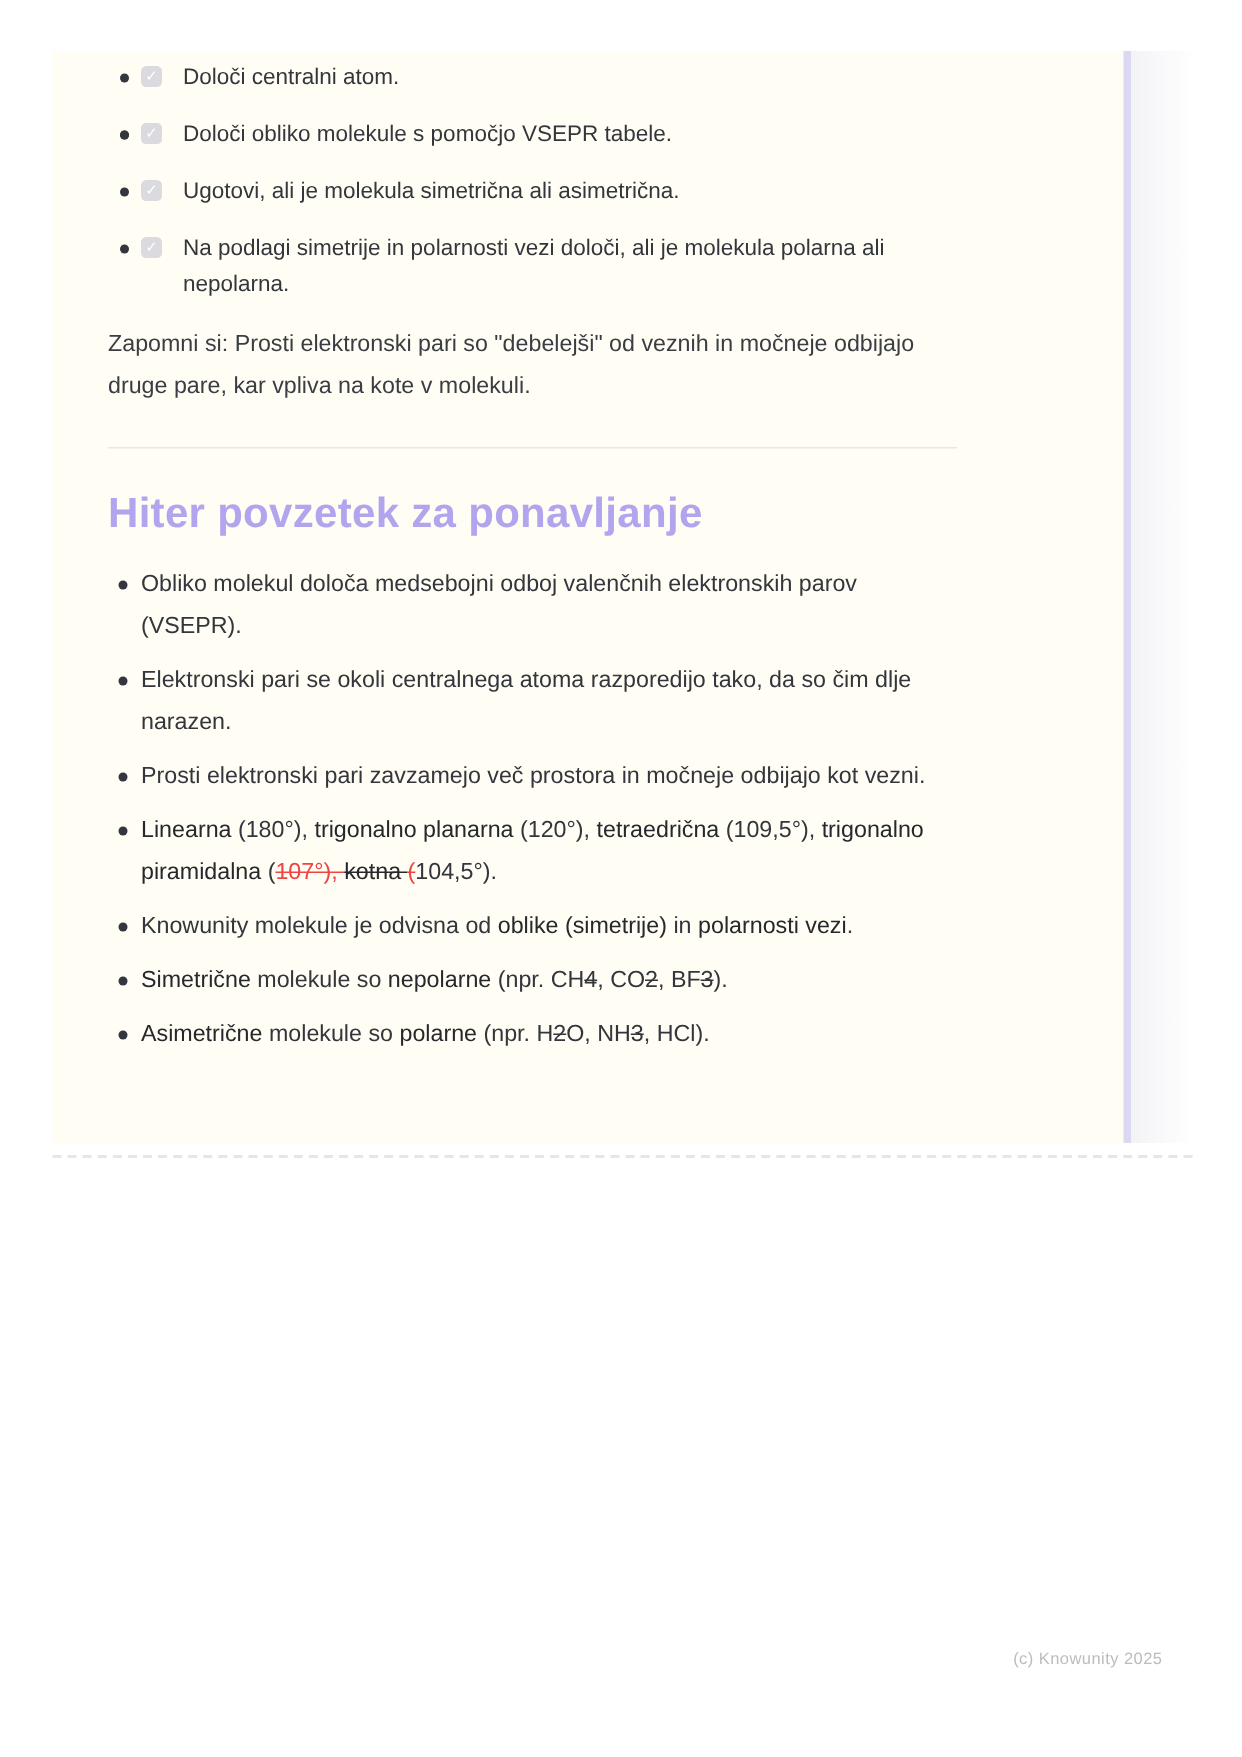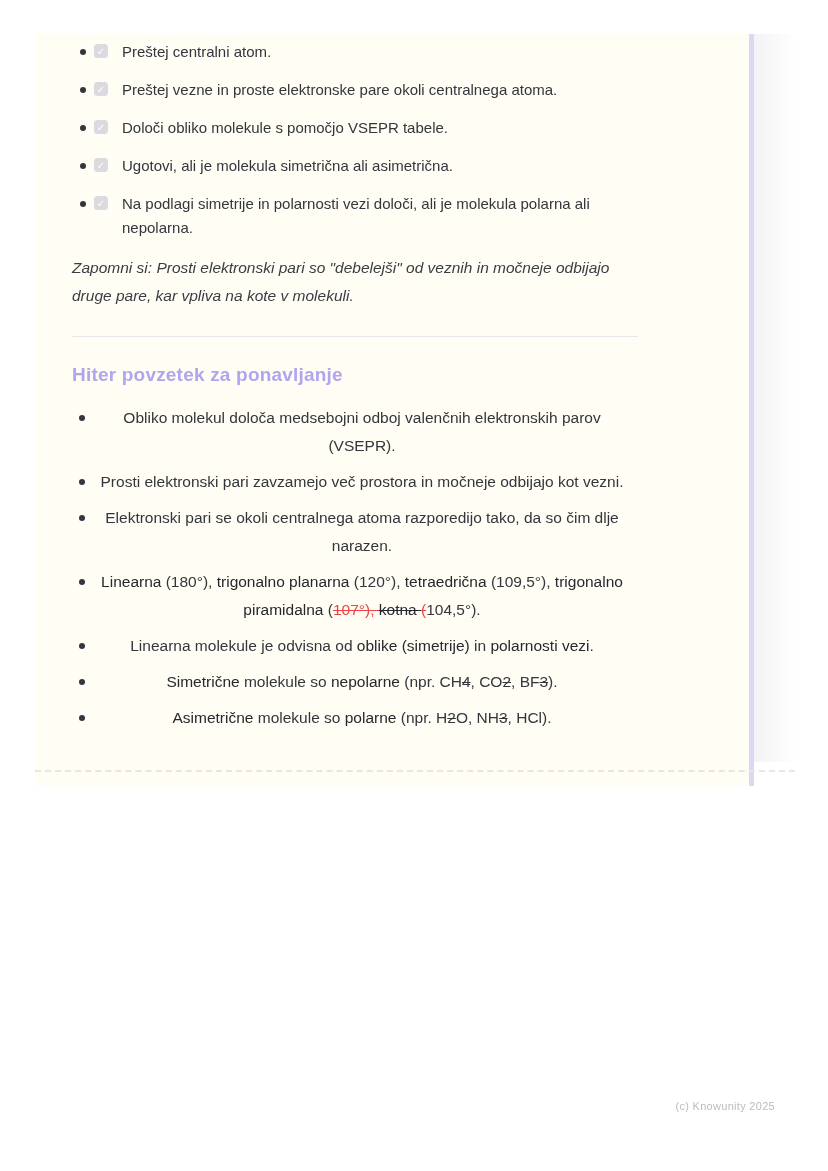--- a/index.html
+++ b/index.html
@@ -32,35 +32,35 @@
     position:absolute;left:8px;top:9px;width:6px;height:6px;border-radius:50%;
     background:#33363c;
   }
   .checkbox{
     position:absolute;left:22px;top:4px;width:14px;height:14px;
     background:#dbdbdf;border-radius:3.5px;color:#ffffff;
     font-size:10px;line-height:15px;text-align:center;cursor:pointer;
   }
   
   .note{
-    font-style:italic;font-size:15.5px;line-height:28px;color:#3a3d43;
+    font-size:15.5px;line-height:28px;color:#3a3d43;
     margin-top:10px;width:566px;
   }
   .divider{
     border:none;border-top:1px solid #e7e7e9;
     margin:26px 0 0 0;width:566px;
   }
   .heading{
-    margin:27px 0 18px 0;font-size:19px;font-weight:700;color:#b3a4ee;
+    margin:27px 0 18px 0;font-size:28px;font-weight:700;color:#b3a4ee;
     letter-spacing:0.2px;
   }
   
   .sum-item{
     position:relative;padding-left:22px;margin-bottom:8px;
-    font-size:15.5px;line-height:28px;color:#33363c;width:536px;text-align:center;
+    font-size:15.5px;line-height:28px;color:#33363c;width:536px;
   }
   .sum-item .dot{left:7px;top:11px;}
   .b{font-weight:400;color:#26282d;}
   .st{text-decoration:line-through;}
   .gr{color:#ef4444;}
   .pagebreak{
     position:absolute;left:35px;top:770px;width:760px;
     border-top:2px dashed #e6e6e9;
   }
   .footer{
@@ -68,39 +68,39 @@
     font-size:11px;color:#bcbcc0;letter-spacing:0.3px;
   }
 </style>
 </head>
 <body>
 
 <div class="card">
   <div class="content">
 
     <div class="checklist">
-        <div class="check-item"><span class="dot"></span><span class="checkbox">✓</span><span>Preštej centralni atom.</span></div>
-        <div class="check-item"><span class="dot"></span><span class="checkbox">✓</span><span>Preštej vezne in proste elektronske pare okoli centralnega atoma.</span></div>
+        <div class="check-item"><span class="dot"></span><span class="checkbox">✓</span><span>Določi centralni atom.</span></div>
+        <div class="check-item"><span class="dot"></span><span class="checkbox">✓</span></div>
         <div class="check-item"><span class="dot"></span><span class="checkbox">✓</span><span>Določi obliko molekule s pomočjo VSEPR tabele.</span></div>
         <div class="check-item"><span class="dot"></span><span class="checkbox">✓</span><span>Ugotovi, ali je molekula simetrična ali asimetrična.</span></div>
         <div class="check-item"><span class="dot"></span><span class="checkbox">✓</span><span>Na podlagi simetrije in polarnosti vezi določi, ali je molekula polarna ali nepolarna.</span></div>
       </div>
 
     <p class="note">Zapomni si: Prosti elektronski pari so "debelejši" od veznih in močneje odbijajo druge pare, kar vpliva na kote v molekuli.</p>
 
     <hr class="divider">
 
     <h2 class="heading">Hiter povzetek za ponavljanje</h2>
 
     <div class="summary-list">
         <div class="sum-item"><span class="dot"></span><span>Obliko molekul določa medsebojni odboj valenčnih elektronskih parov (VSEPR).</span></div>
+        <div class="sum-item"><span class="dot"></span><span>Elektronski pari se okoli centralnega atoma razporedijo tako, da so čim dlje narazen.</span></div>
         <div class="sum-item"><span class="dot"></span><span>Prosti elektronski pari zavzamejo več prostora in močneje odbijajo kot vezni.</span></div>
-        <div class="sum-item"><span class="dot"></span><span>Elektronski pari se okoli centralnega atoma razporedijo tako, da so čim dlje narazen.</span></div>
         <div class="sum-item"><span class="dot"></span><span class="b">Linearna</span><span> (180°), </span><span class="b">trigonalno planarna</span><span> (120°), </span><span class="b">tetraedrična</span><span> (109,5°), </span><span class="b">trigonalno piramidalna</span><span> (</span><span class="st gr">107°), </span><span class="b st">kotna </span><span class="st gr">(</span><span>104,5°).</span></div>
-        <div class="sum-item"><span class="dot"></span><span>Linearna molekule je odvisna od </span><span class="b">oblike (simetrije)</span><span> in </span><span class="b">polarnosti vezi</span><span>.</span></div>
+        <div class="sum-item"><span class="dot"></span><span>Knowunity molekule je odvisna od </span><span class="b">oblike (simetrije)</span><span> in </span><span class="b">polarnosti vezi</span><span>.</span></div>
         <div class="sum-item"><span class="dot"></span><span class="b">Simetrične</span><span> molekule so </span><span class="b">nepolarne</span><span> (npr. CH</span><span class="st">4</span><span>, CO</span><span class="st">2</span><span>, BF</span><span class="st">3</span><span>).</span></div>
         <div class="sum-item"><span class="dot"></span><span class="b">Asimetrične</span><span> molekule so </span><span class="b">polarne</span><span> (npr. H</span><span class="st">2</span><span>O, NH</span><span class="st">3</span><span>, HCl).</span></div>
       </div>
 
   </div>
 </div>
 
 <div class="card-shadow"></div>
 <div class="pagebreak"></div>
 

